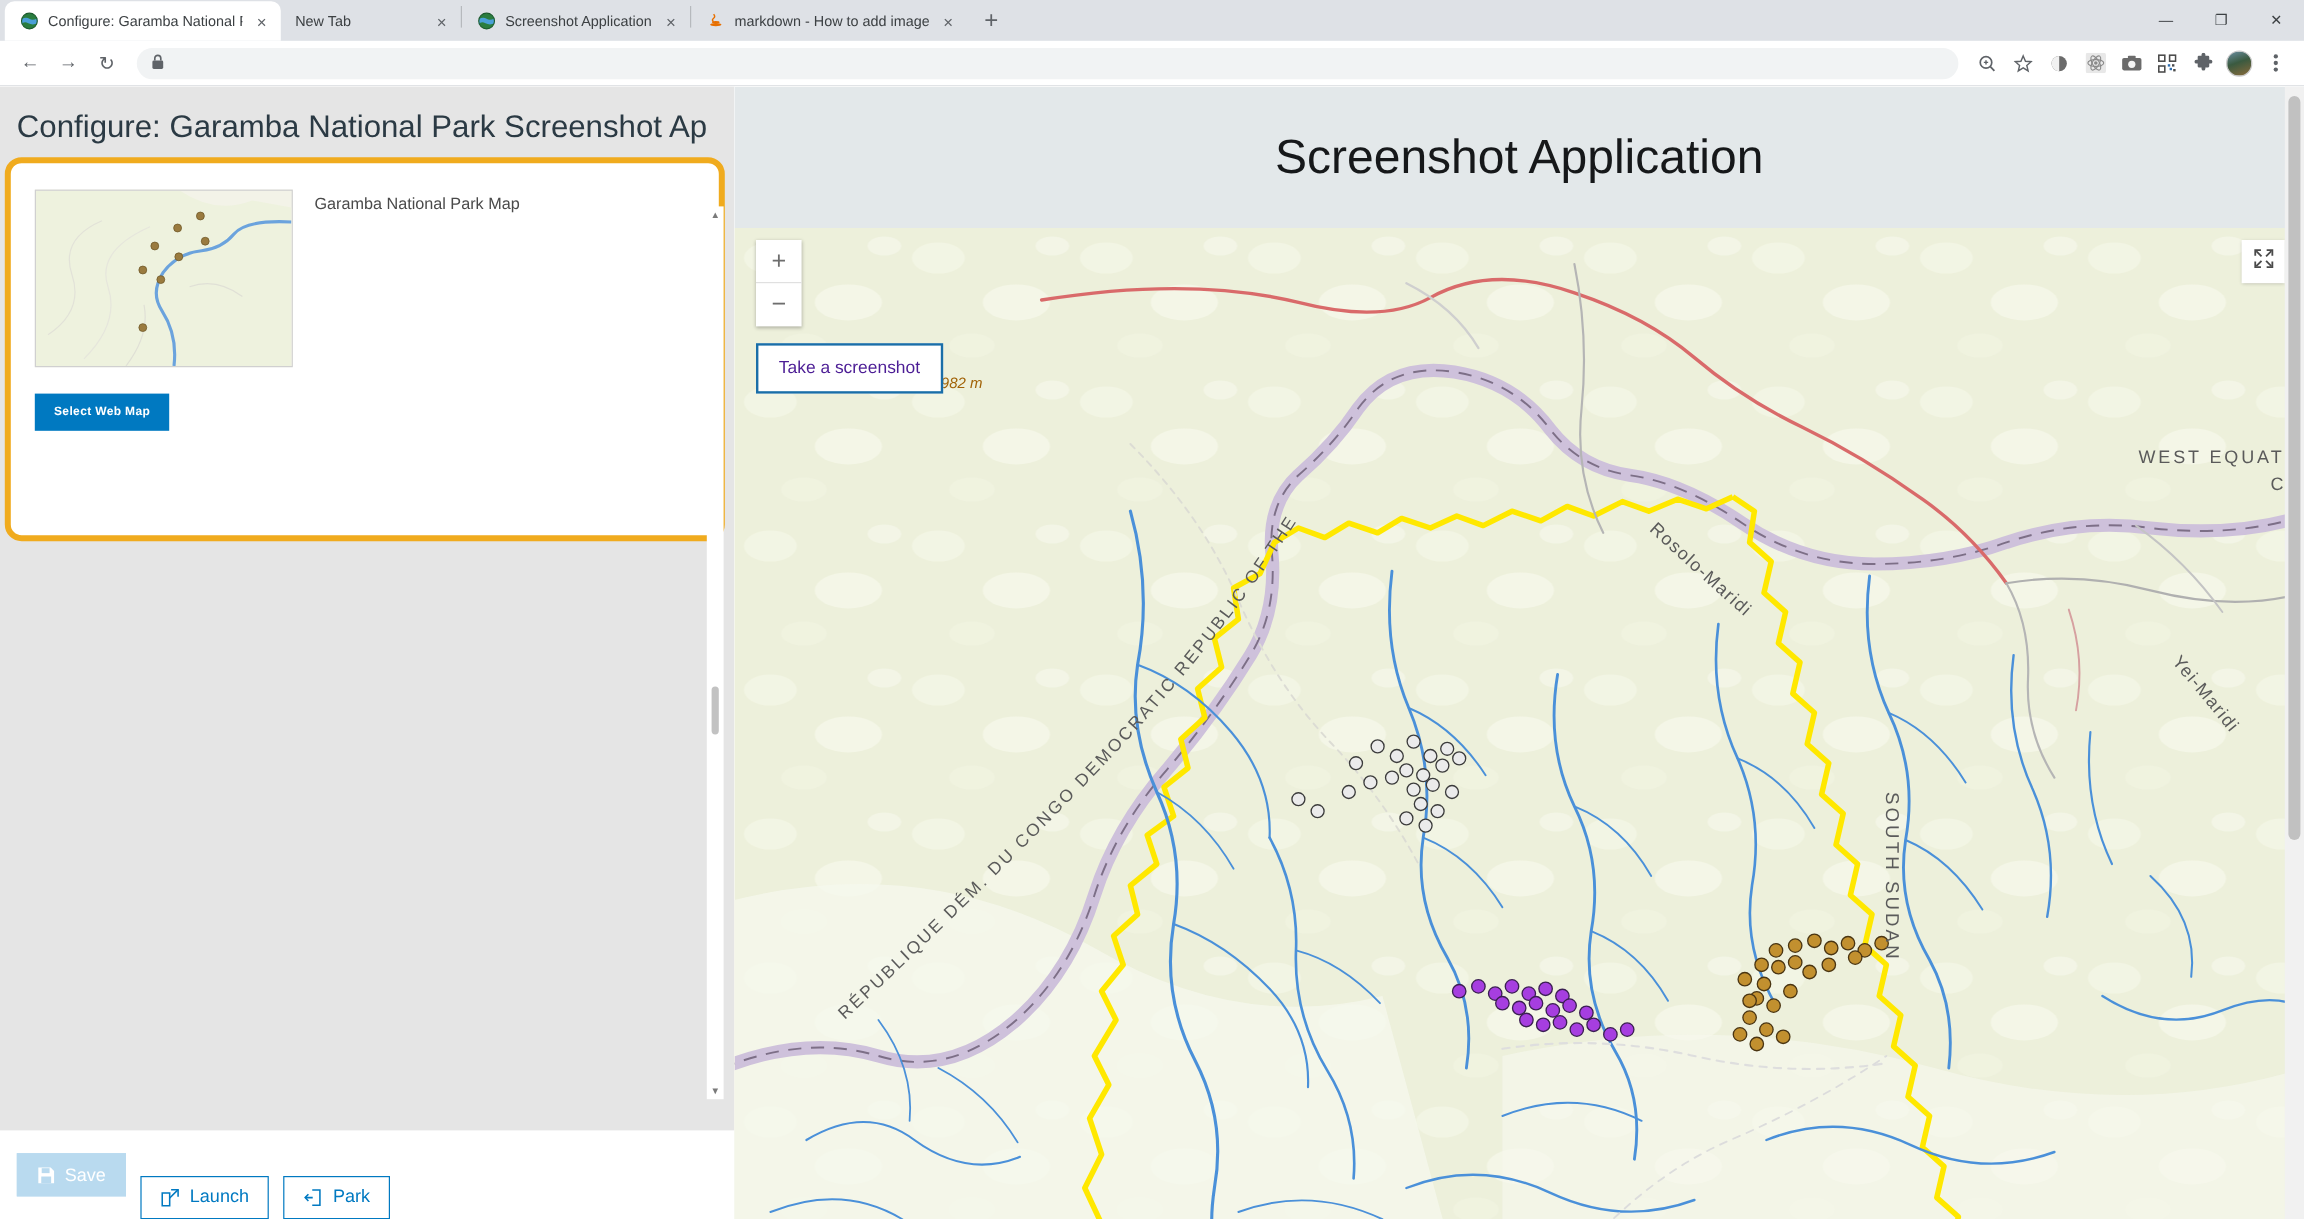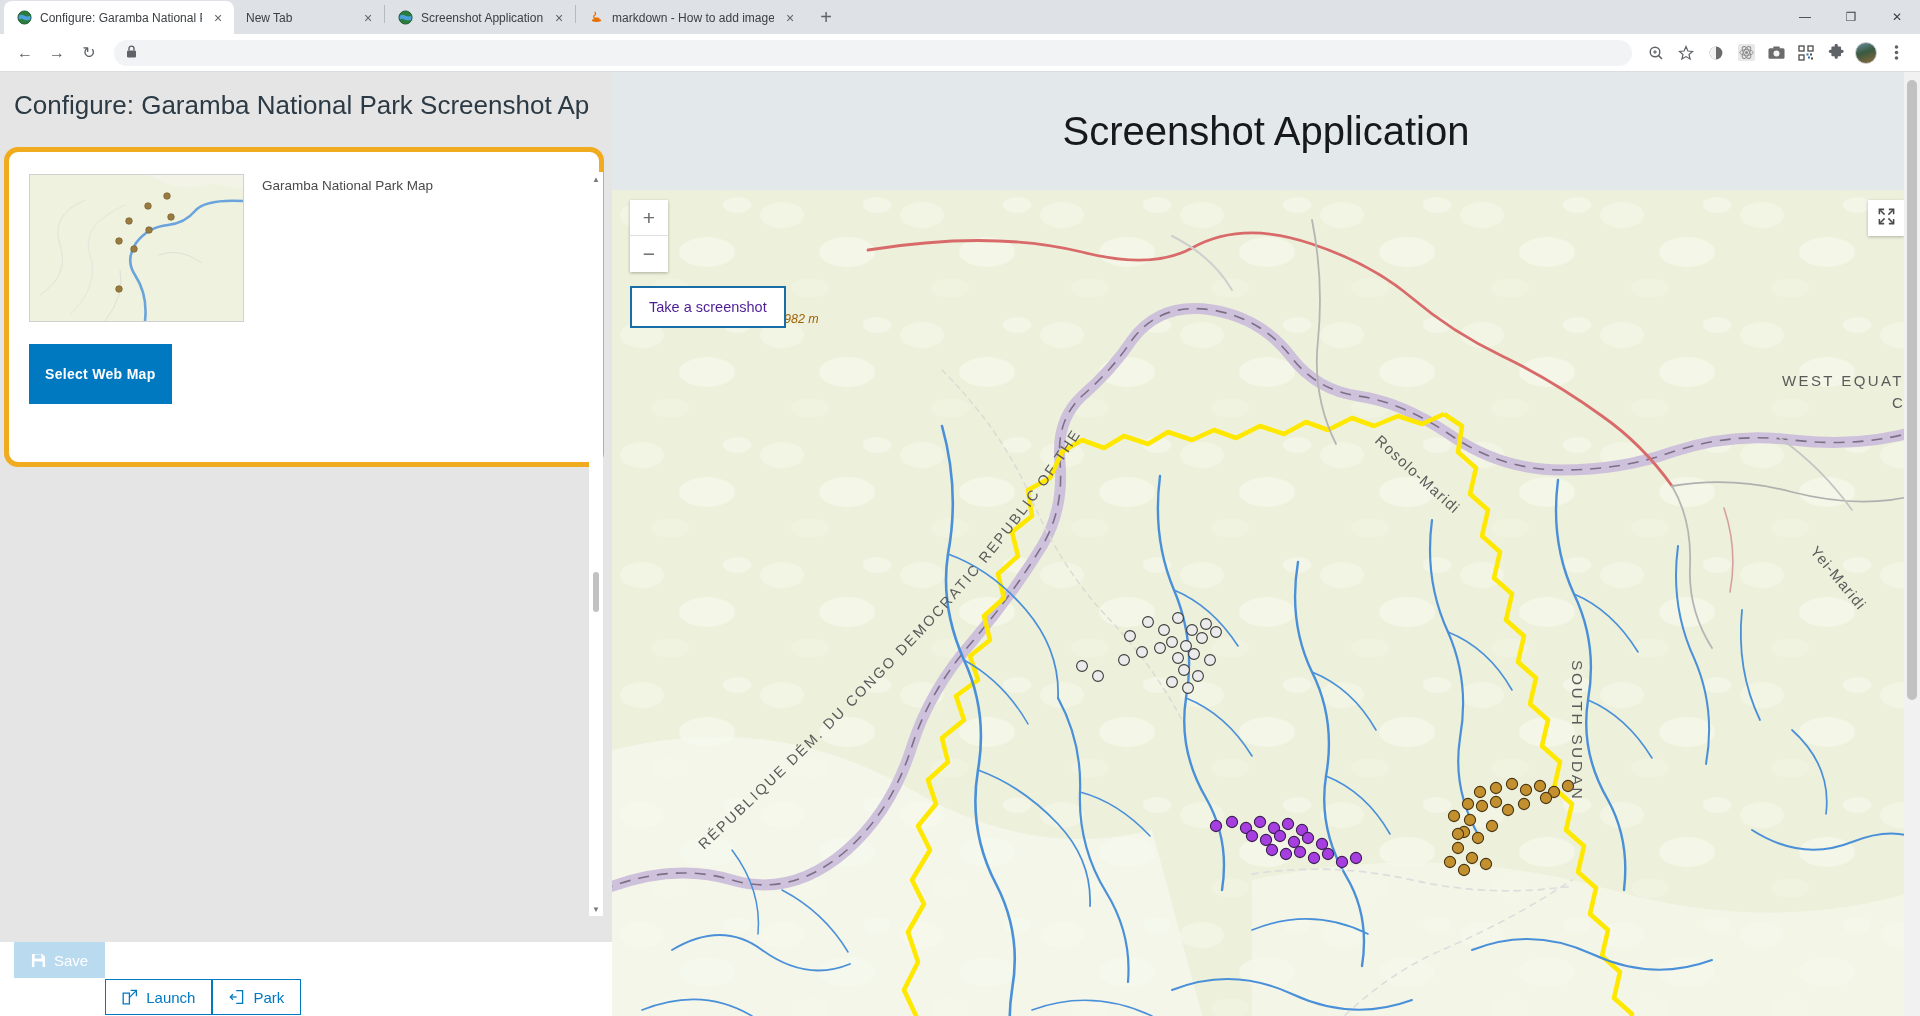--- a/index.html
+++ b/index.html
@@ -90,37 +90,37 @@
   
   .config-pane {
     width: 612px; flex: 0 0 612px; position: relative;
     background: #e5e5e5; display: flex; flex-direction: column;
   }
   .config-title {
     font-size: 26px; color: #2b3a44; font-weight: 400;
     padding: 18px 0 10px 14px; white-space: nowrap; overflow: hidden;
     font-family: "Liberation Sans", sans-serif;
   }
-  .config-card-wrap { padding: 0 8px 0 4px; position: relative; margin-top: 16px; }
+  .config-card-wrap { padding: 0 8px 0 4px; position: relative; }
   .config-card {
     border: 5px solid #f0ab1e; border-radius: 14px;
     height: 320px; background: #fff; position: relative;
     padding: 22px 20px;
   }
   .map-thumb-row { display: flex; gap: 18px; align-items: flex-start; }
   .map-thumb {
     width: 215px; height: 148px; border: 1px solid #d0d0d0;
     background: #f4f4ec; position: relative; overflow: hidden; flex: 0 0 215px;
   }
   .map-thumb svg { display: block; }
   .map-thumb-label { font-size: 13.5px; color: #4a4a4a; padding-top: 4px; }
   .select-webmap-btn {
     margin-top: 22px; background: #0079c1; color: #fff;
-    border: none; font-size: 14px; font-weight: bold;
-    padding: 22px 16px; letter-spacing: .3px; cursor: pointer;
+    border: none; font-size: 10px; font-weight: bold;
+    padding: 10px 16px; letter-spacing: .3px; cursor: pointer;
     font-family: "Liberation Sans", sans-serif;
   }
 
   
   .pane-scrollbar {
     position: absolute; right: 9px; top: 100px; bottom: 100px;
     width: 14px;
   }
   .pane-scrollbar .track { position: absolute; inset: 0; background: #fff; }
   .pane-scrollbar .arrow {
@@ -131,22 +131,22 @@
   .pane-scrollbar .arrow.up { top: 0; }
   .pane-scrollbar .arrow.down { bottom: 0; }
   .pane-scrollbar .thumb {
     position: absolute; left: 4px; width: 6px;
     background: #c2c2c2; border-radius: 3px;
     top: 400px; height: 40px;
   }
 
   .config-footer {
     position: absolute; left: 0; bottom: 0; width: 696px;
-    height: 74px; display: flex; 
-    gap: 0; padding-left: 14px; background: #fff;
+    height: 74px; display: flex; align-items: center;
+    gap: 12px; padding-left: 14px; background: #fff;
   }
   .fbtn {
     height: 36px; display: flex; align-items: center; gap: 8px;
     padding: 0 16px; font-size: 15px; cursor: pointer;
     font-family: "Liberation Sans", sans-serif; background: #fff;
   }
   .fbtn.disabled { background: #b9daef; color: #ffffff; border: 1px solid #b9daef; cursor: default; }
   .fbtn.outline { border: 1px solid #0079c1; color: #0079c1; margin-top: 37px; }
   .fbtn svg { display: block; }
 

